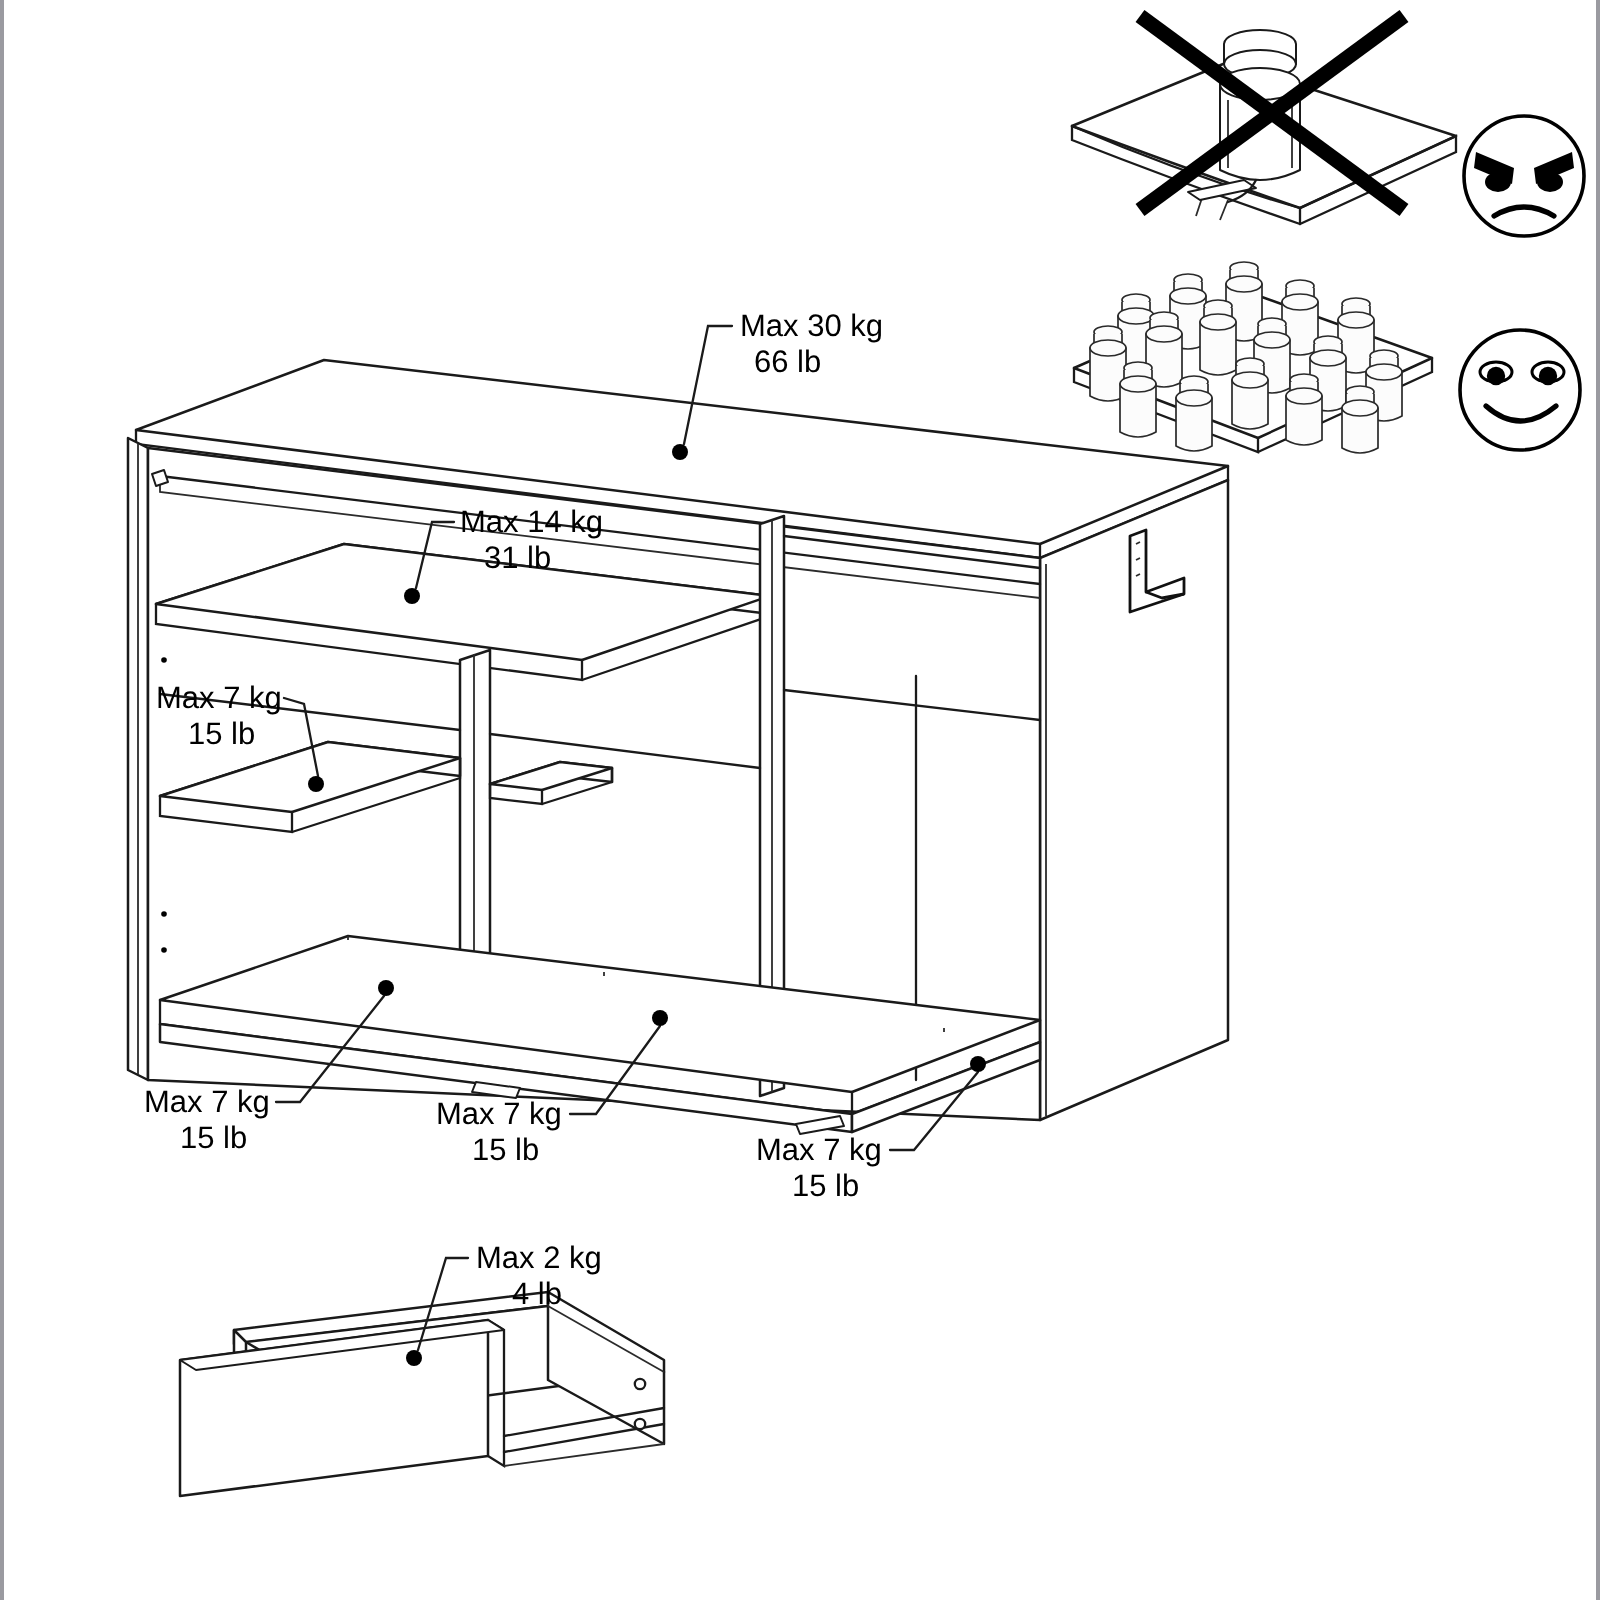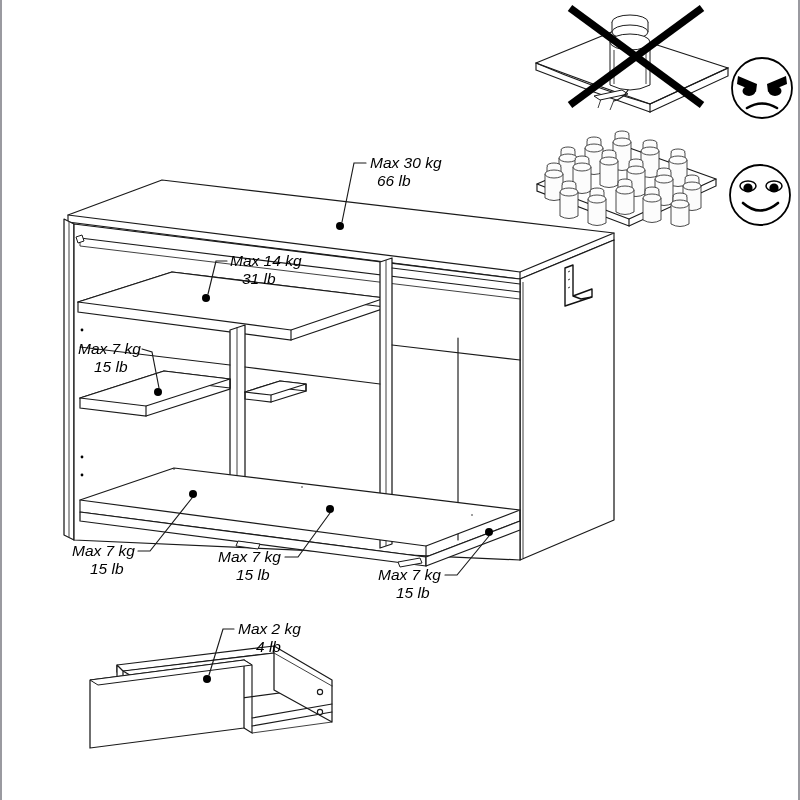--- a/index.html
+++ b/index.html
@@ -13,21 +13,20 @@
   }
   #page {
     position: relative;
     width: 800px;
     height: 800px;
     background: #ffffff;
     border-left: 2px solid #9a9aa0;
     border-right: 2px solid #9a9aa0;
     box-sizing: border-box;
     overflow: hidden;
-    font-style: italic;
   }
   #diagram {
     display: block;
     width: 800px;
     height: 800px;
   }
   .lbl {
     font-family: "Liberation Sans", sans-serif;
     font-size: 15.5px;
     fill: #000000;

